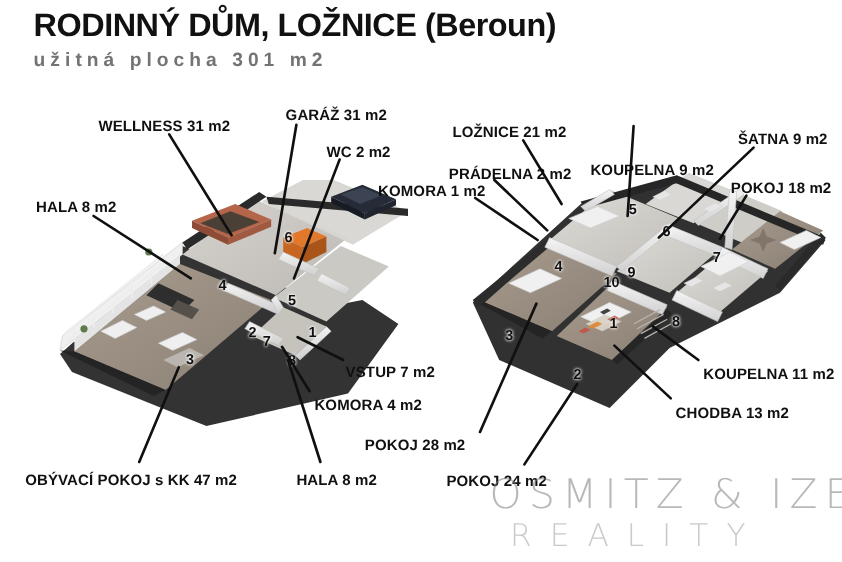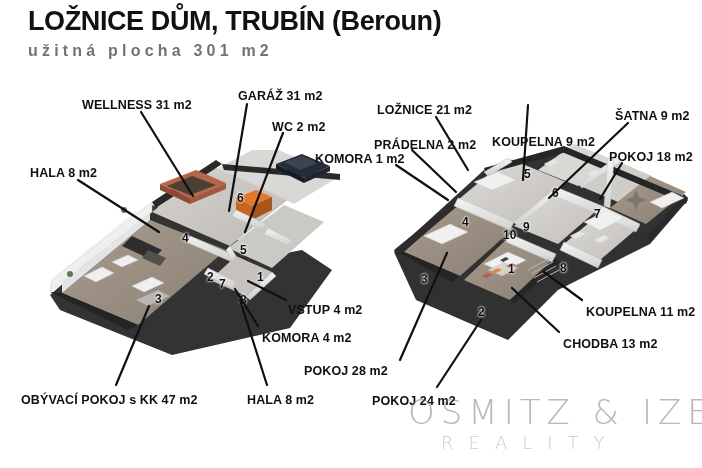--- a/index.html
+++ b/index.html
@@ -50,33 +50,33 @@
     pointer-events:none;
   }
   .wm-main{
     position:absolute;left:408px;top:392px;
     font-size:34px;letter-spacing:6px;font-weight:300;
     color:rgba(125,125,125,0.55);
     font-family:"DejaVu Sans", sans-serif;
     white-space:nowrap;
   }
   .wm-sub{
-    position:absolute;left:441px;top:432px;
-    font-size:18px;letter-spacing:15px;font-weight:300;
+    position:absolute;left:425px;top:432px;
+    font-size:26px;letter-spacing:15px;font-weight:300;
     color:rgba(150,150,150,0.5);
     font-family:"DejaVu Sans", sans-serif;
     white-space:nowrap;
   }
 </style>
 </head>
 <body>
 
 <div id="stage">
 
-  <div class="title">LOŽNICE DŮM, TRUBÍN (Beroun)</div>
+  <div class="title">RODINNÝ DŮM, LOŽNICE (Beroun)</div>
   <div class="subtitle">užitná plocha 301 m2</div>
 
   <svg class="plan" style="left:40px;top:150px;" width="300" height="210" viewBox="0 0 300 210">
     <defs>
       <linearGradient id="gWoodA" x1="0" y1="0" x2="1" y2="1">
         <stop offset="0" stop-color="#a89c8e"></stop>
           <stop offset="1" stop-color="#8b8075"></stop>
       </linearGradient>
       <linearGradient id="gGreyA" x1="0" y1="0" x2="1" y2="1">
         <stop offset="0" stop-color="#d6d3ce"></stop>
@@ -293,21 +293,21 @@
       <div class="lbl" style="left: 38px; top: 98px; margin-left: 44px;">WELLNESS 31 m2</div>
       <div class="lbl" style="left: 30px; top: 166px;">HALA 8 m2</div>
       <div class="lbl" style="left: 238px; top: 89px;">GARÁŽ 31 m2</div>
       <div class="lbl" style="left: 272px; top: 120px;">WC 2 m2</div>
       <div class="lbl" style="left: 353px; top: 103px; padding-left: 24px;">LOŽNICE 21 m2</div>
       <div class="lbl" style="left: 334px; top: 138px; margin-left: 40px;">PRÁDELNA 2 m2</div>
       <div class="lbl" style="left: 315px; top: 152px;">KOMORA 1 m2</div>
       <div class="lbl" style="left: 492px; top: 91px; margin-top: 44px;">KOUPELNA 9 m2</div>
       <div class="lbl" style="left: 615px; top: 109px;">ŠATNA 9 m2</div>
       <div class="lbl" style="left: 609px; top: 150px;">POKOJ 18 m2</div>
-      <div class="lbl" style="left: 288px; top: 303px;">VSTUP 4 m2</div>
+      <div class="lbl" style="left: 288px; top: 303px;">VSTUP 7 m2</div>
       <div class="lbl" style="left: 262px; top: 331px;">KOMORA 4 m2</div>
       <div class="lbl" style="left: 304px; top: 364px;">POKOJ 28 m2</div>
       <div class="lbl" style="left: 21px; top: 393px;">OBÝVACÍ POKOJ s KK 47 m2</div>
       <div class="lbl" style="left: 247px; top: 393px;">HALA 8 m2</div>
       <div class="lbl" style="left: 372px; top: 394px;">POKOJ 24 m2</div>
       <div class="lbl" style="left: 586px; top: 305px;">KOUPELNA 11 m2</div>
       <div class="lbl" style="left: 563px; top: 337px;">CHODBA 13 m2</div>
     </div>
 
   <div class="wm">

